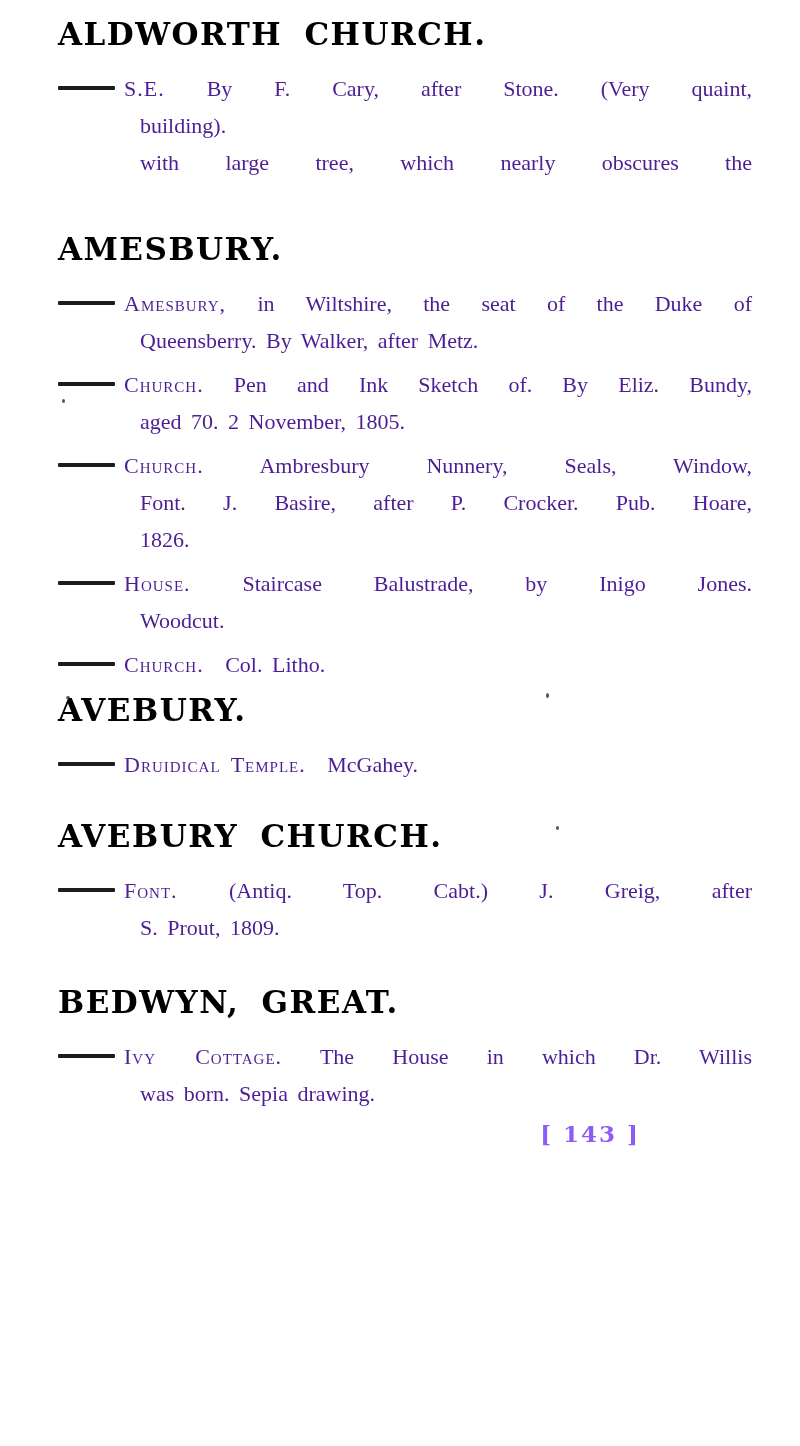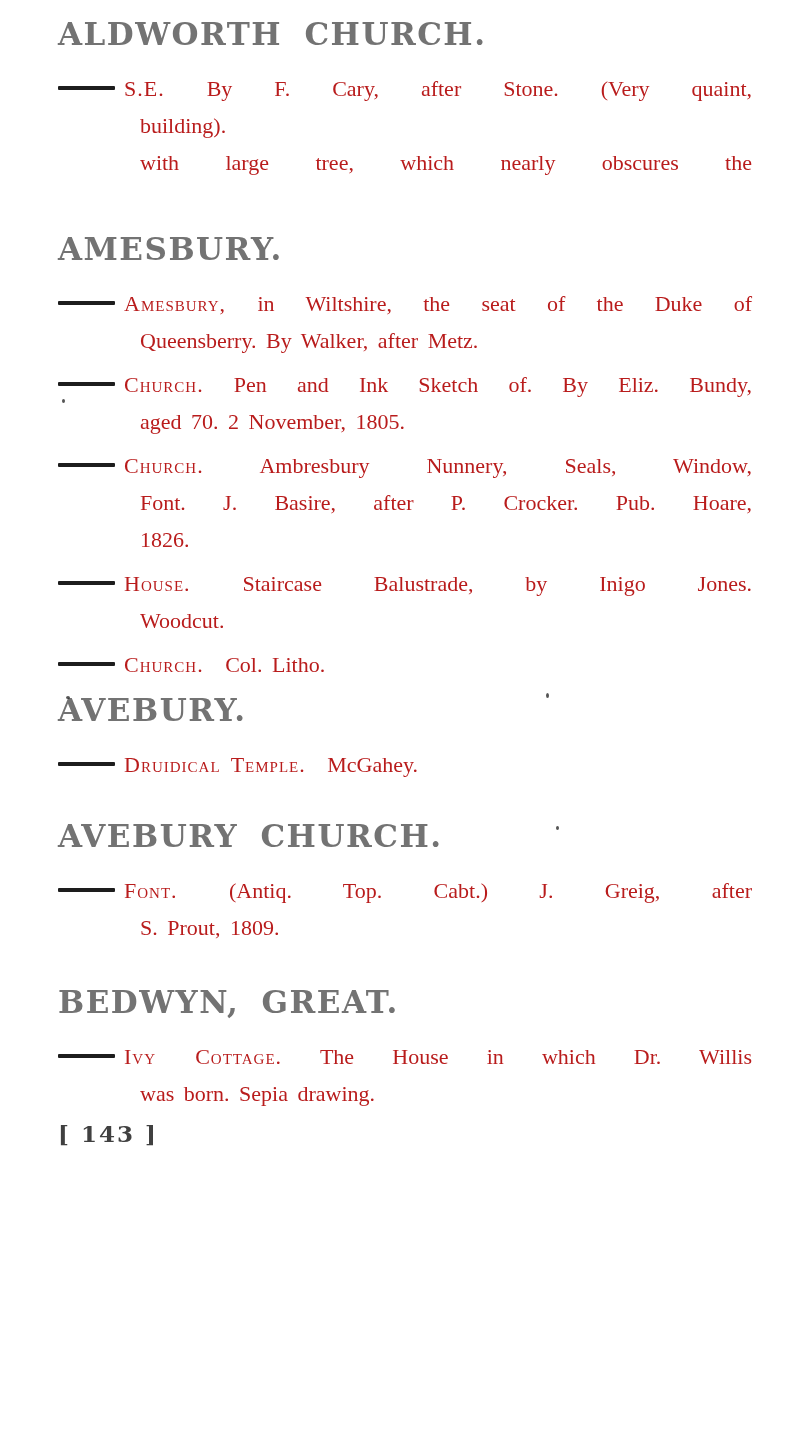--- a/index.html
+++ b/index.html
@@ -26,29 +26,29 @@
   #sections > section:nth-child(5) { margin-top: 36px; }
 
   h2.heading {
     margin: 0 0 16px 0;
     font-family: "DejaVu Serif", "Liberation Serif", serif;
     font-weight: bold;
     font-size: 31px;
     line-height: 40px;
     letter-spacing: 1.5px;
     word-spacing: 10px;
-    color: #737373;
+    color: #000000;
   }
 
   .entry { margin: 0 0 7px 0; }
 
   .row {
     line-height: 37px;
     word-spacing: 4px;
-    color: #b91c1c;
+    color: #4c1d95;
   }
   .row-first { text-align: left; }
   .row-cont  { padding-left: 82px; text-align: left; }
   .row.just {
     text-align: justify;
     text-align-last: justify;
   }
 
   .dashlead { white-space: nowrap; }
   .dash {
@@ -65,26 +65,27 @@
   .lead {
     font-variant: small-caps;
     letter-spacing: 1px;
     margin-right: 12px;
   }
   .row.just .lead { margin-right: 0; }
 
   .page-number {
     margin-top: 2px;
     padding-right: 112px;
+    text-align: right;
     font-family: "DejaVu Serif", "Liberation Serif", serif;
     font-weight: bold;
     font-size: 23px;
     line-height: 30px;
     letter-spacing: 2px;
-    color: #404040;
+    color: #8b5cf6;
   }
 
   .dot {
     position: absolute;
     width: 4px;
     height: 4px;
     background: #2a2a2a;
     border-radius: 50%;
     opacity: 0.8;
   }

